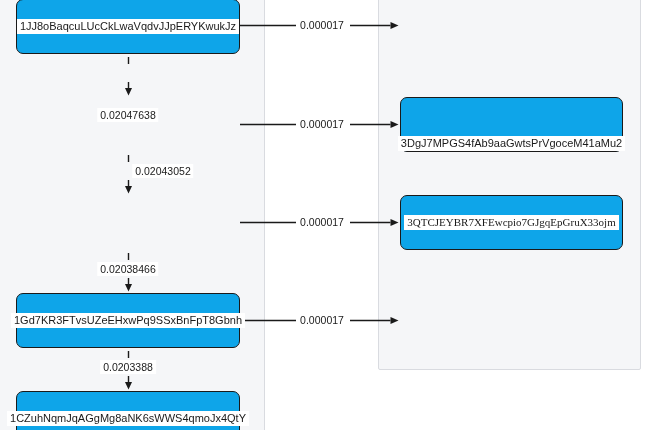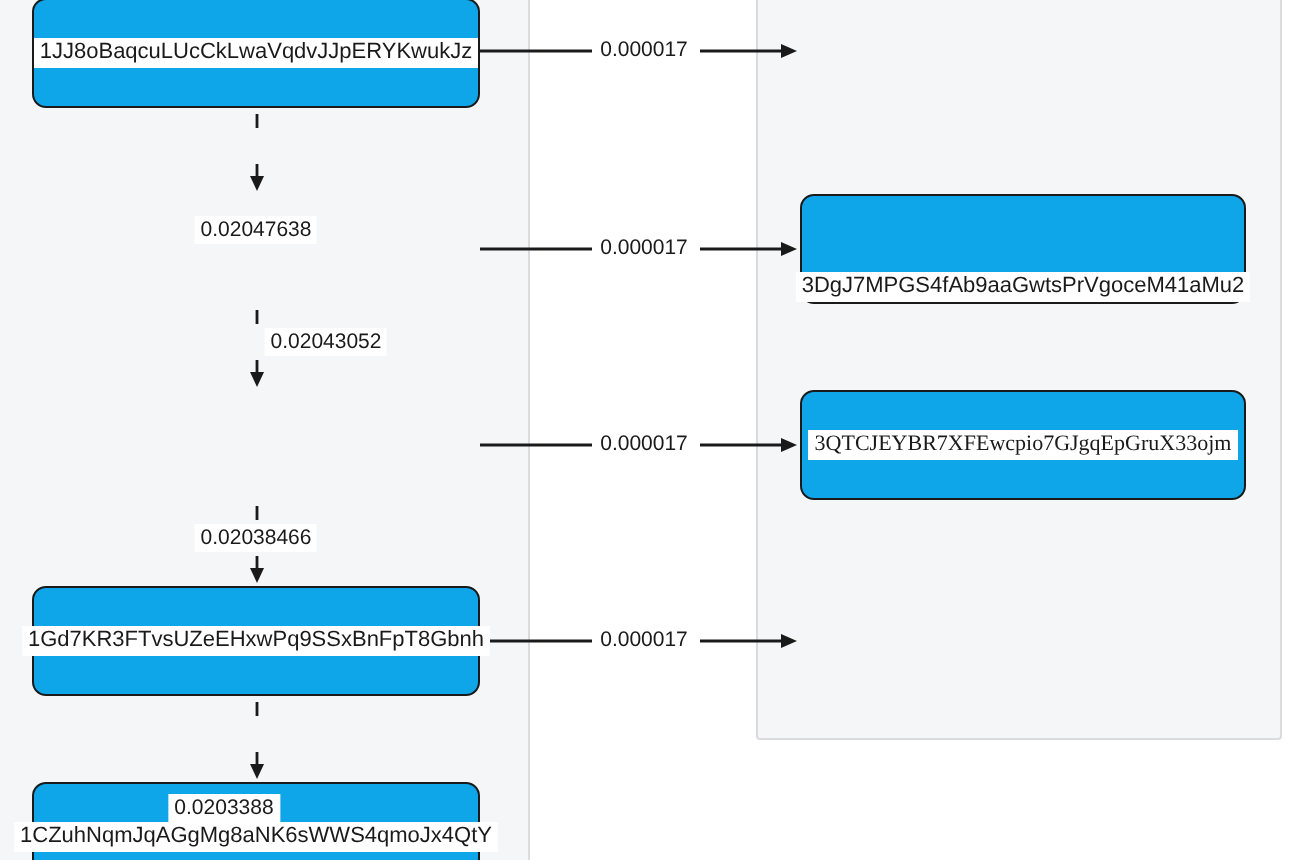--- a/index.html
+++ b/index.html
@@ -113,20 +113,20 @@
   <div class="node" style="left:400px; top:97px; width:223px;align-items:flex-end;">
     <span class="node-label">3DgJ7MPGS4fAb9aaGwtsPrVgoceM41aMu2</span>
   </div>
   <div class="node" style="left:400px; top:195px; width:223px;font-family:Liberation Serif, serif;">
     <span class="node-label">3QTCJEYBR7XFEwcpio7GJgqEpGruX33ojm</span>
   </div>
 
   <div class="edge-label" style="left:128px; top:73px;margin-top:42px;">0.02047638</div>
   <div class="edge-label" style="left:131px; top:171px;margin-left:32px;">0.02043052</div>
   <div class="edge-label" style="left:128px; top:269px;">0.02038466</div>
-  <div class="edge-label" style="left:112px; top:367px;margin-top:37px;">0.0203388</div>
+  <div class="edge-label" style="left:128px; top:367px;">0.0203388</div>
 
   <div class="edge-label" style="left:322px; top:25px;">0.000017</div>
   <div class="edge-label" style="left:322px; top:124px;">0.000017</div>
   <div class="edge-label" style="left:322px; top:222px;">0.000017</div>
   <div class="edge-label" style="left:322px; top:320px;">0.000017</div>
 
 </div>
 
 </body></html>

